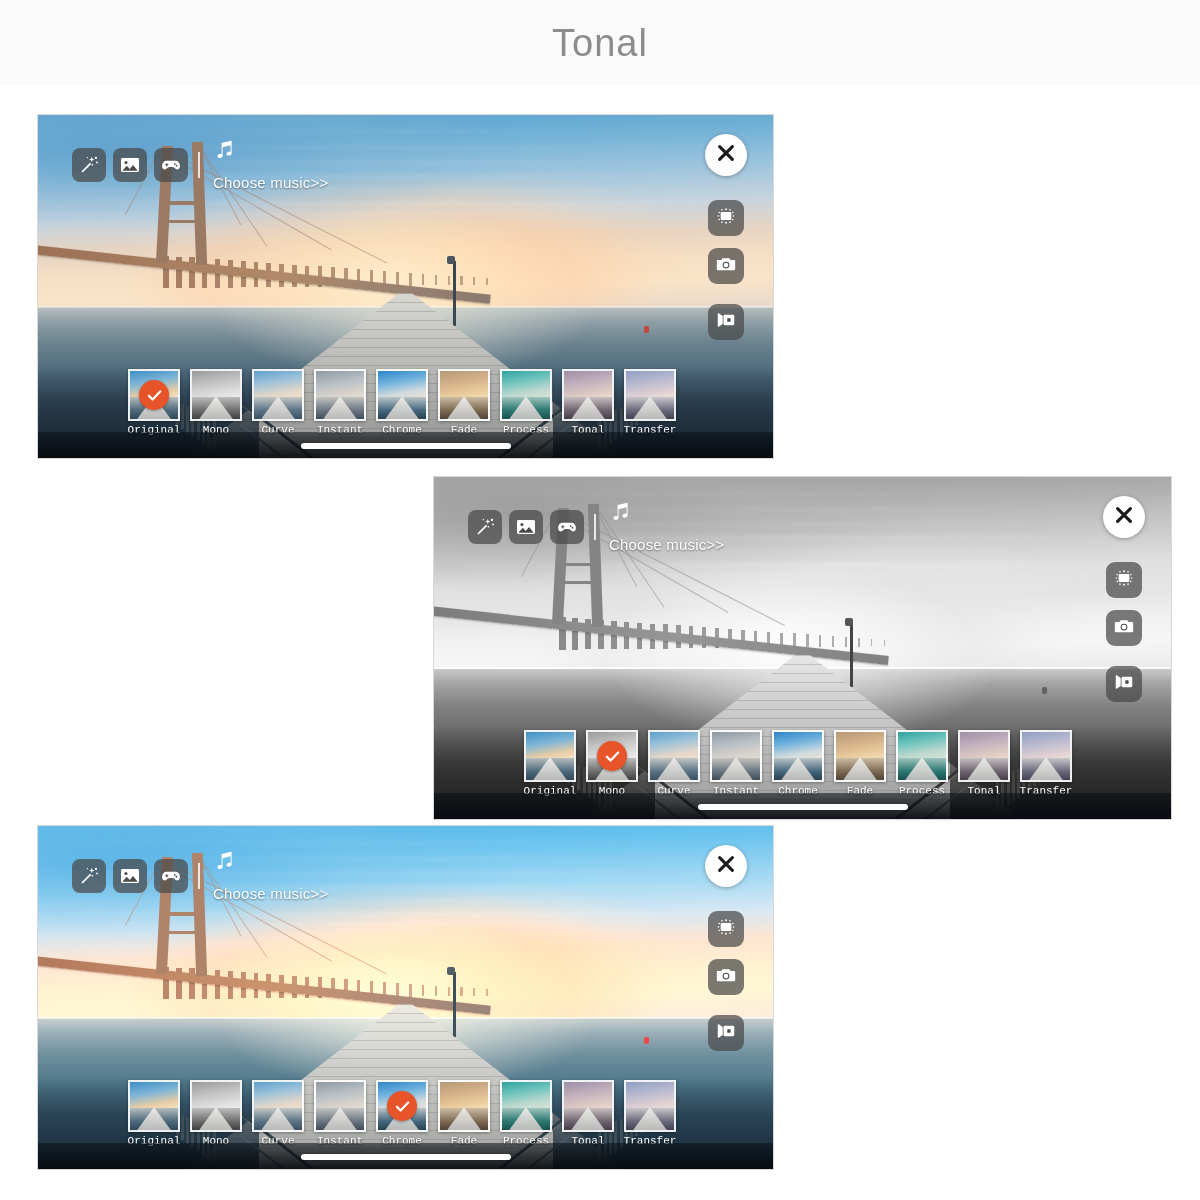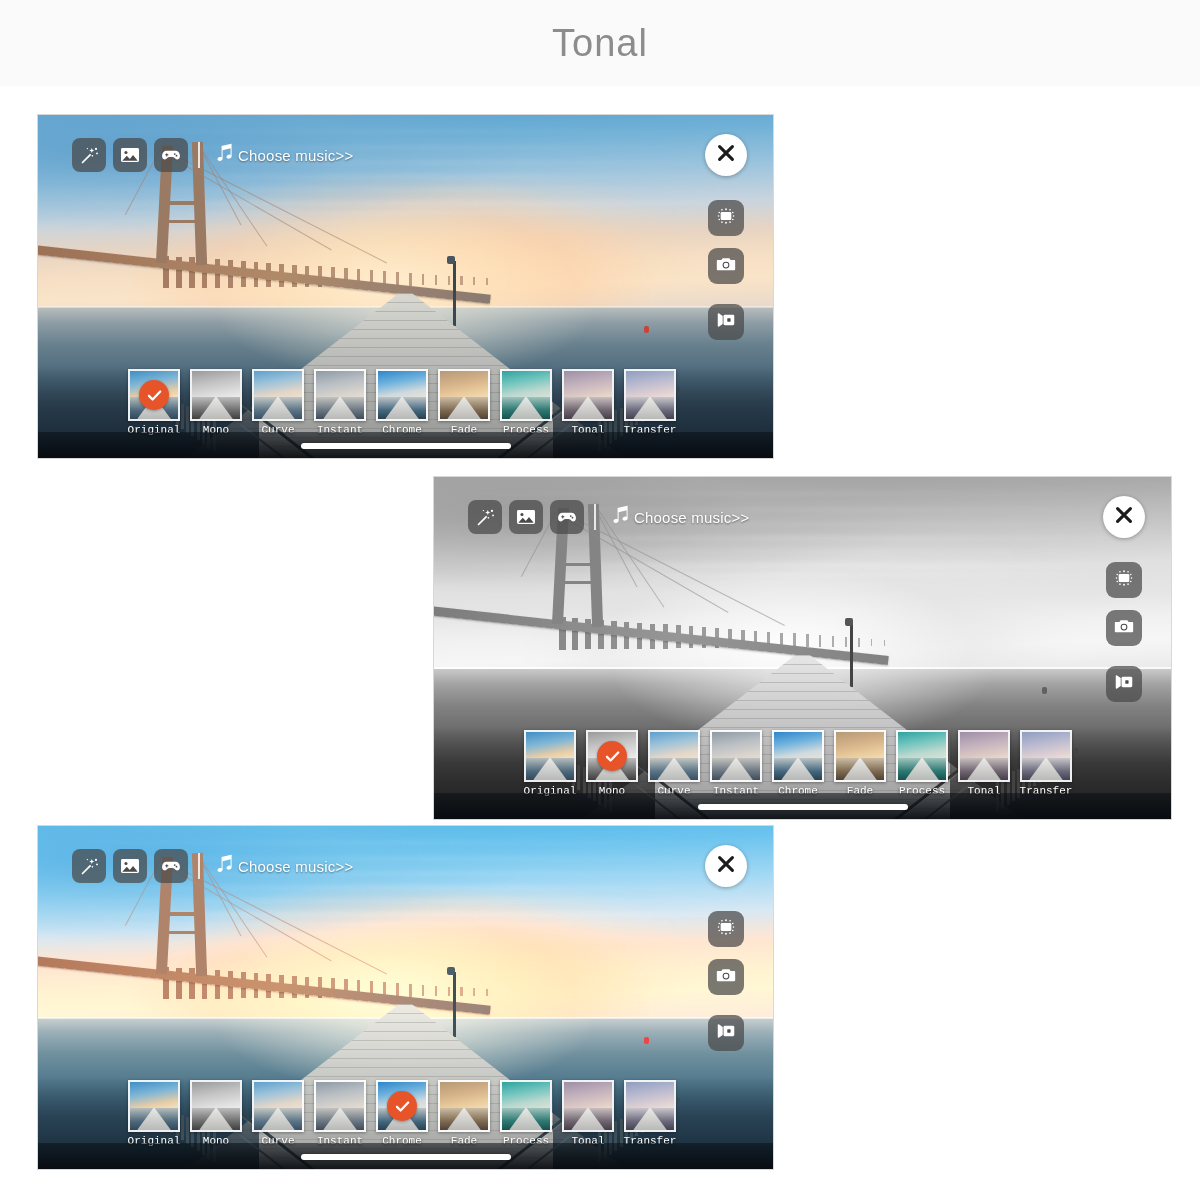--- a/index.html
+++ b/index.html
@@ -135,21 +135,21 @@
   }
   .tool-btn {
     width:34px; height:34px; border-radius:8px;
     background: rgba(72,72,72,.72);
     display:flex; align-items:center; justify-content:center;
   }
   .tool-btn svg { display:block; }
   .divider-bar {
     width:2px; height:26px; background: rgba(255,255,255,.82); margin:0 6px 0 3px;
   }
-  .music-row { display:flex; align-items:center; gap:1px; }
+  .music-row { display:flex; gap:8px;flex-direction:column; }
   .music-label {
     color:#ffffff; font-size:15px; letter-spacing:.2px;
     text-shadow: 0 1px 2px rgba(0,0,0,.45);
     white-space:nowrap;
   }
 
   .side-rail { position:absolute; display:flex; flex-direction:column; align-items:center; }
   .close-btn {
     width:42px; height:42px; border-radius:50%;
     background:#ffffff; display:flex; align-items:center; justify-content:center;

